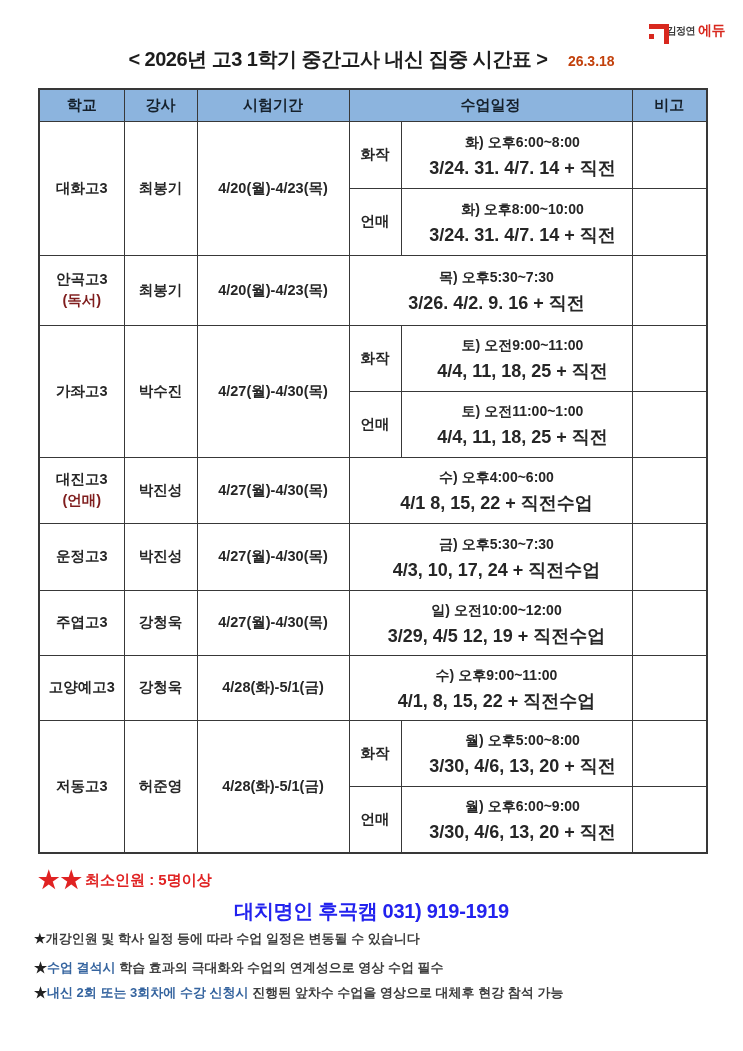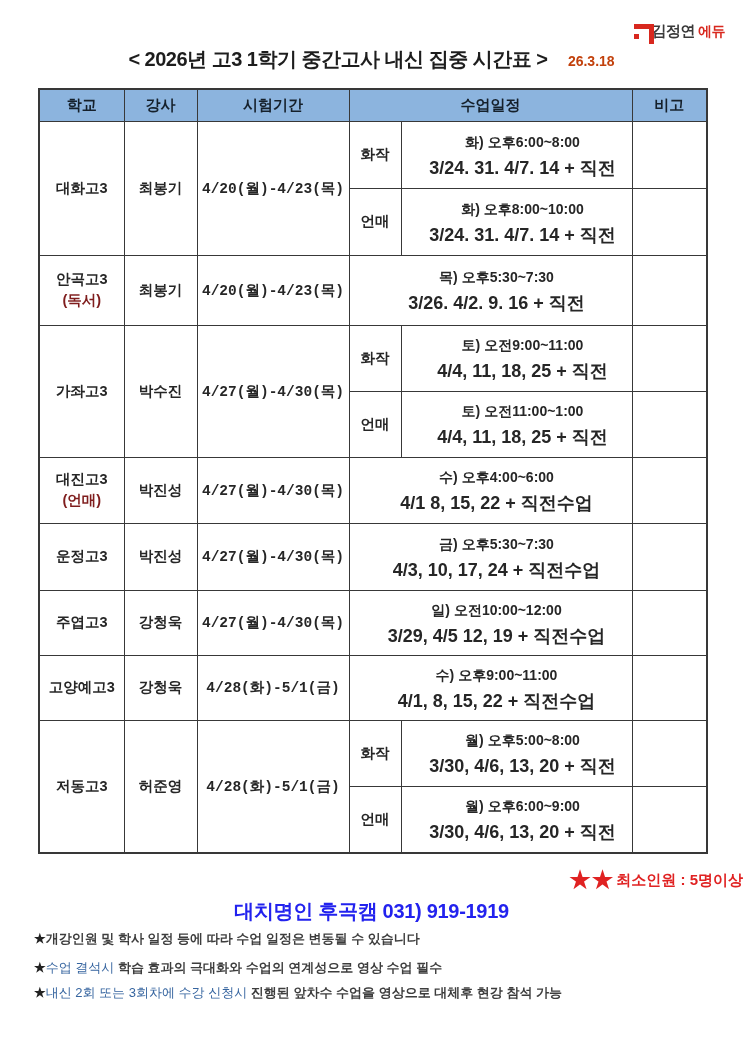--- a/index.html
+++ b/index.html
@@ -15,21 +15,21 @@
   
   .logo { position: absolute; top: 22px; right: 18px; display: flex; align-items: center; gap: 3px; }
   .logo-mark { position: relative; width: 15px; height: 15px; display: inline-block; }
   .logo-mark::before {
     content: ""; position: absolute; top: 0; left: 0; width: 15px; height: 15px;
     border-top: 5px solid #d8281e; border-right: 5px solid #d8281e;
   }
   .logo-mark::after {
     content: ""; position: absolute; left: 0; bottom: 0; width: 5px; height: 5px; background: #d8281e;
   }
-  .logo-text-dark { font-weight: bold; font-size: 15px; color: #3a3a3a; letter-spacing: -0.5px; }
+  .logo-text-dark { font-weight: bold; font-size: 10px; color: #3a3a3a; letter-spacing: -0.5px; }
   .logo-text-red  { font-weight: bold; font-size: 14px; color: #d8281e; letter-spacing: -0.5px; }
 
   
   .title-row { position: absolute; top: 46px; left: 0; width: 100%; text-align: center; white-space: nowrap; }
   .title-main { font-size: 20px; font-weight: bold; color: #1d1d1d; letter-spacing: -0.5px; }
   .title-date { font-size: 14px; font-weight: bold; color: #c2410c; margin-left: 16px; }
 
   
   table.schedule {
     position: absolute; top: 88px; left: 38px;
@@ -41,37 +41,37 @@
     text-align: center; vertical-align: middle;
     overflow: hidden;
   }
   .schedule th {
     background: #8cb4de; height: 32px;
     font-size: 15px; font-weight: bold; color: #15202b;
   }
   .schedule td { font-size: 14.5px; font-weight: 600; color: #262626; }
   .school-cell { font-weight: 700; }
   .school-note { color: #7f1d1d; font-weight: 700; margin-top: 2px; }
-  .teacher-cell, .period-cell { font-weight: 700; font-family: Liberation Mono, monospace; }
+  .teacher-cell, .period-cell { font-weight: 700; }
   .subject-cell { font-weight: 700; }
   .detail-cell { text-align: left; padding-left: 12px; }
   .detail-cell .time-line { font-size: 14px; line-height: 26px; font-weight: 700; }
   .detail-cell .date-line { font-size: 18px; line-height: 26px; font-weight: 700; }
   tr.h65 { height: 65px; } tr.h66 { height: 66px; } tr.h67 { height: 67px; } tr.h70 { height: 70px; }
 
   
-  .min-line { position: absolute; top: 866px; left: 0; width: 100%; text-align: right; color: #e02222; white-space: nowrap; }
+  .min-line { position: absolute; top: 866px; left: 0; width: 100%; text-align: left; color: #e02222; white-space: nowrap; padding-left: 38px; }
   .min-line .stars { font-size: 24px; font-weight: bold; vertical-align: -3px; letter-spacing: 1px; }
   .min-line .min-text { font-size: 15px; font-weight: 700; margin-left: 2px; }
   .phone-line { position: absolute; top: 898px; left: 0; width: 100%; text-align: center;
     color: #2222ee; font-size: 20px; font-weight: bold; letter-spacing: -0.3px; }
   .footnotes { position: absolute; top: 930px; left: 34px; width: 680px; }
   .footnote { font-size: 13px; font-weight: 600; color: #3d3d3d; line-height: 18px; margin-bottom: 7px; white-space: nowrap; }
   .footnote .fn-star { color: #222; font-weight: 700; }
-  .footnote .fn-blue { color: #35649f; font-weight: 400; }
+  .footnote .fn-blue { color: #35649f; font-weight: 700; }
   .footnote .fn-rest { color: #3d3d3d; }
   .footnote.fn2 { margin-top: 11px; }
 </style>
 </head>
 <body>
 
 <div class="page">
 
   <div class="logo">
     <span class="logo-mark"></span>

